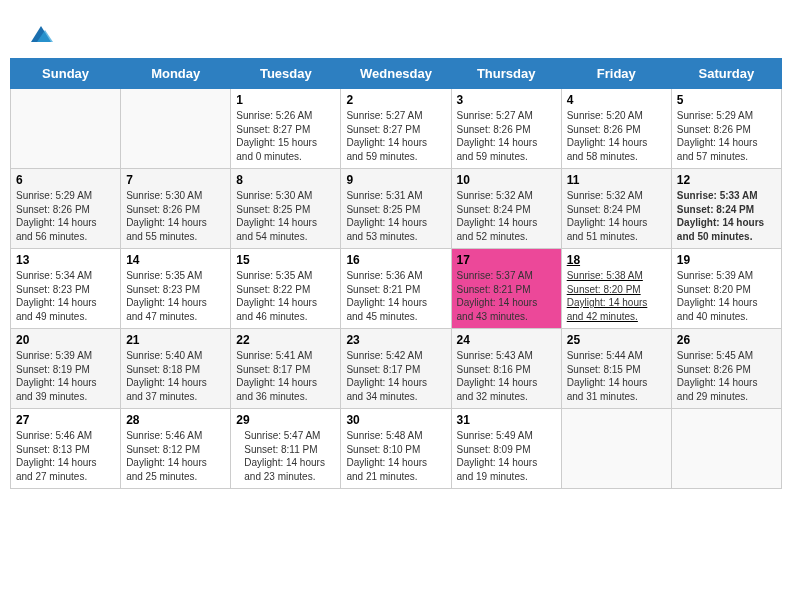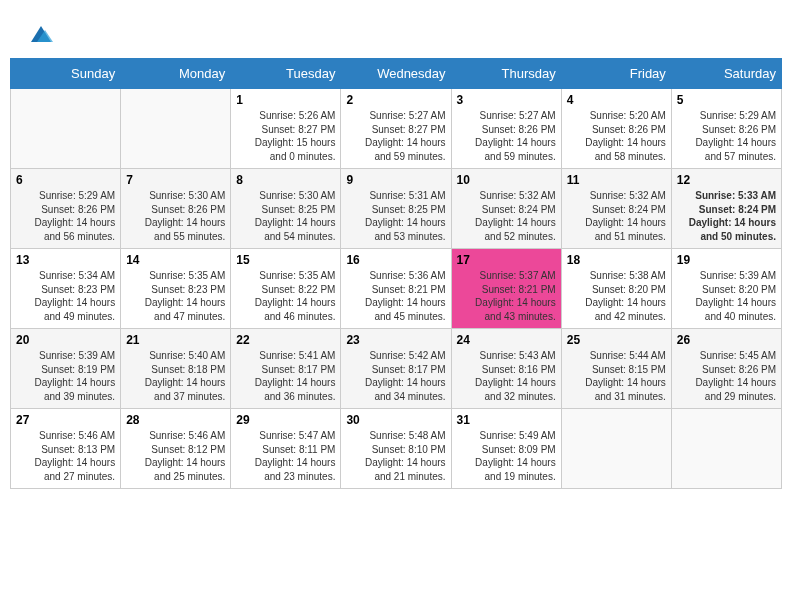--- a/index.html
+++ b/index.html
@@ -51,23 +51,23 @@
     .calendar {
       width: 100%;
       border-collapse: collapse;
       margin-top: 5px;
       font-size: 11px;
     }
     .calendar th {
       background-color: #2d7fc1;
       color: #fff;
       padding: 7px 5px;
-      text-align: right;
+      text-align: center;
       font-size: 13px;
-      font-weight: normal;
+      font-weight: bold;
       border: 1px solid #2d7fc1;
     }
     .calendar td {
       border: 1px solid #ccc;
       padding: 4px 5px;
       vertical-align: top;
       width: calc(100% / 7);
       height: 80px;
       background: #fff;
     }
@@ -80,21 +80,20 @@
     .day-num {
       font-weight: bold;
       font-size: 12px;
       display: block;
       margin-bottom: 2px;
     }
     .day-info {
       font-size: 10px;
       color: #333;
       line-height: 1.35;
-      text-align: right;
     }
     .empty-cell {
       background: #f9f9f9 !important;
     }
   </style>
 </head>
 <body>
 
 <div class="header">
   <div class="logo">
@@ -228,21 +227,21 @@
           <div class="day-info" style="white-space: pre-line;">Sunrise: 5:36 AM
 Sunset: 8:21 PM
 Daylight: 14 hours and 45 minutes.</div>
         </td>
         <td style="background: #ec4899;">
           <span class="day-num">17</span>
           <div class="day-info" style="white-space: pre-line;">Sunrise: 5:37 AM
 Sunset: 8:21 PM
 Daylight: 14 hours and 43 minutes.</div>
         </td>
-        <td style="background: rgb(255, 255, 255);">
+        <td style="background: rgb(255, 255, 255); text-decoration: underline;">
           <span class="day-num">18</span>
           <div class="day-info" style="white-space: pre-line;">Sunrise: 5:38 AM
 Sunset: 8:20 PM
 Daylight: 14 hours and 42 minutes.</div>
         </td>
         <td style="background: rgb(255, 255, 255);">
           <span class="day-num">19</span>
           <div class="day-info" style="white-space: pre-line;">Sunrise: 5:39 AM
 Sunset: 8:20 PM
 Daylight: 14 hours and 40 minutes.</div>

